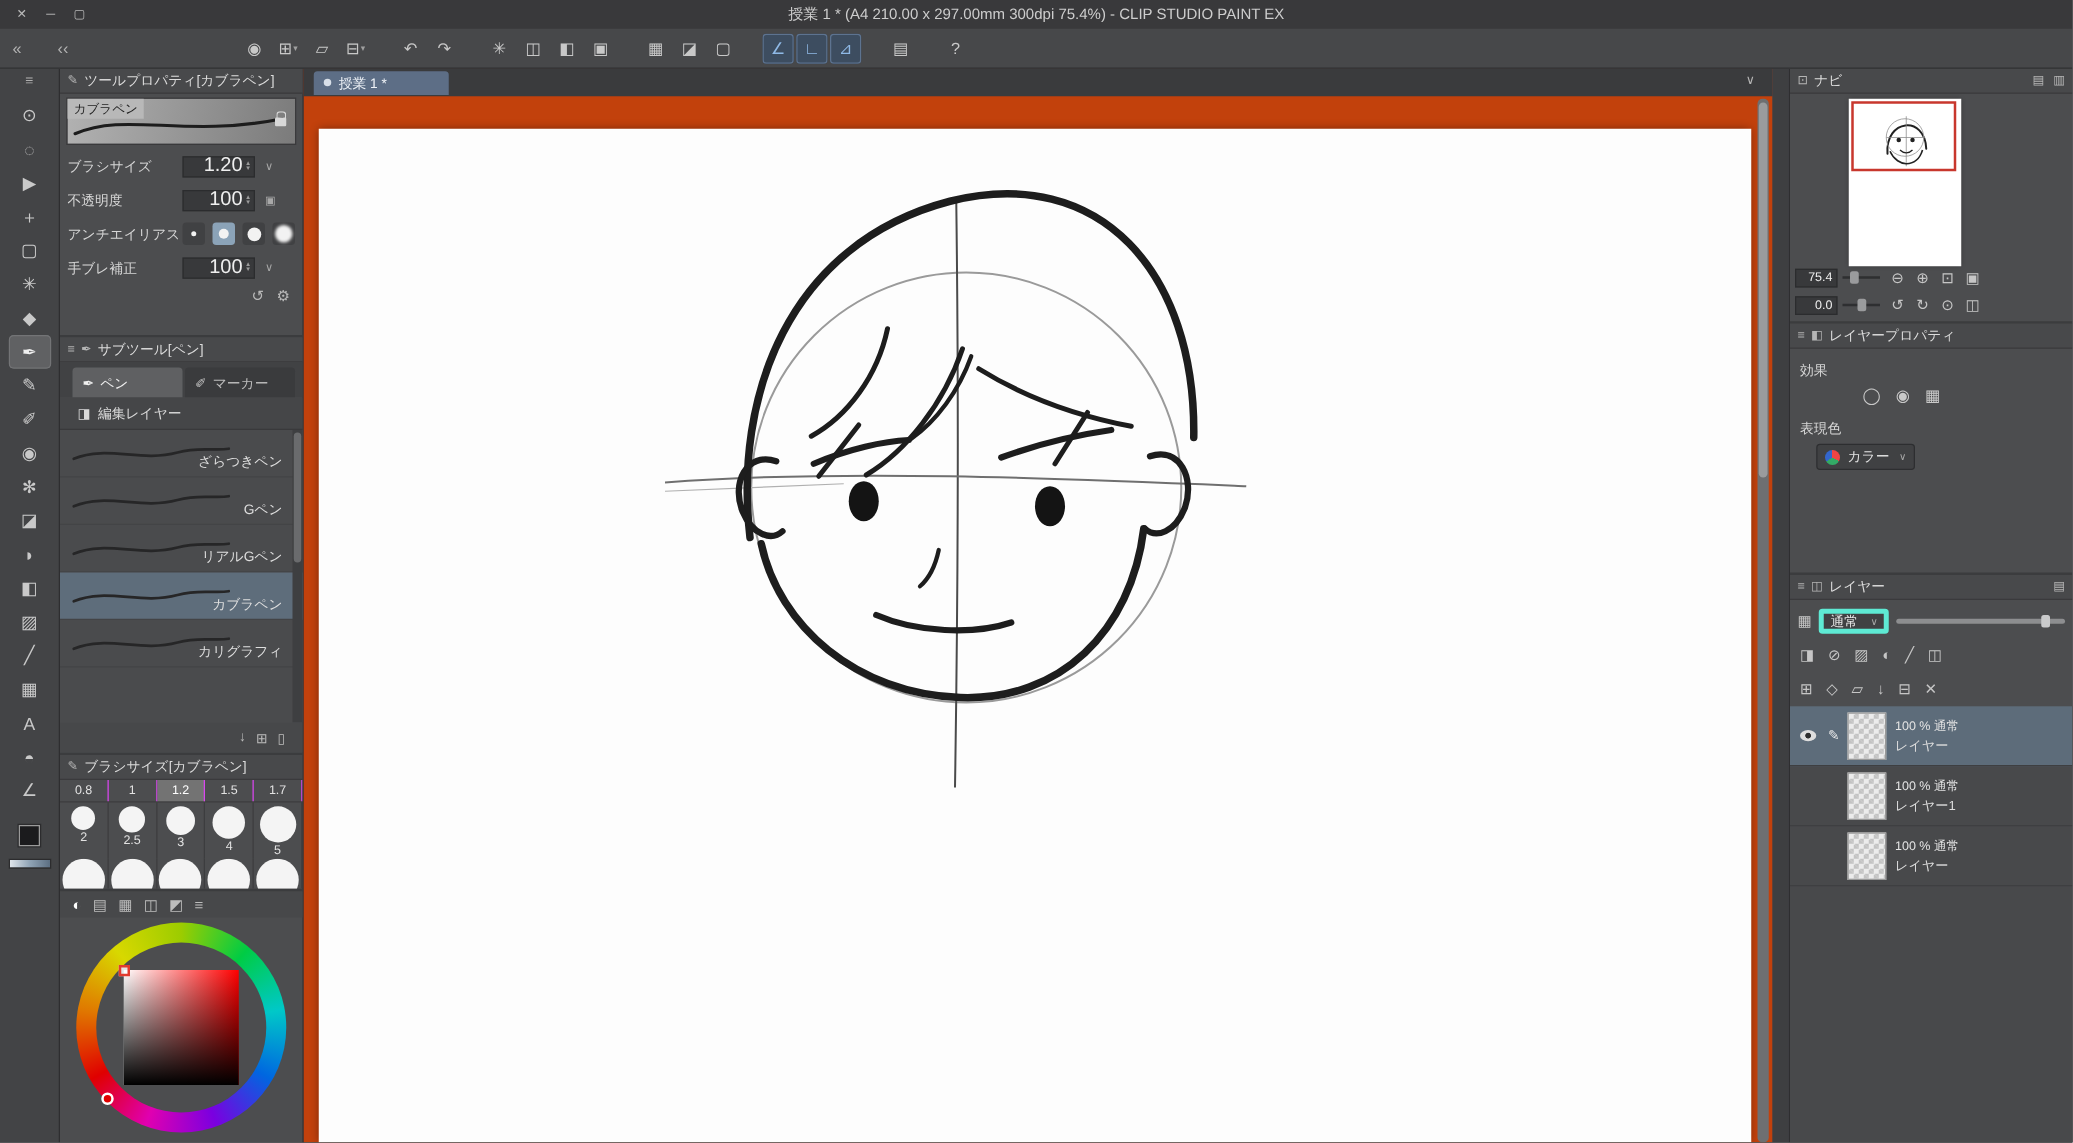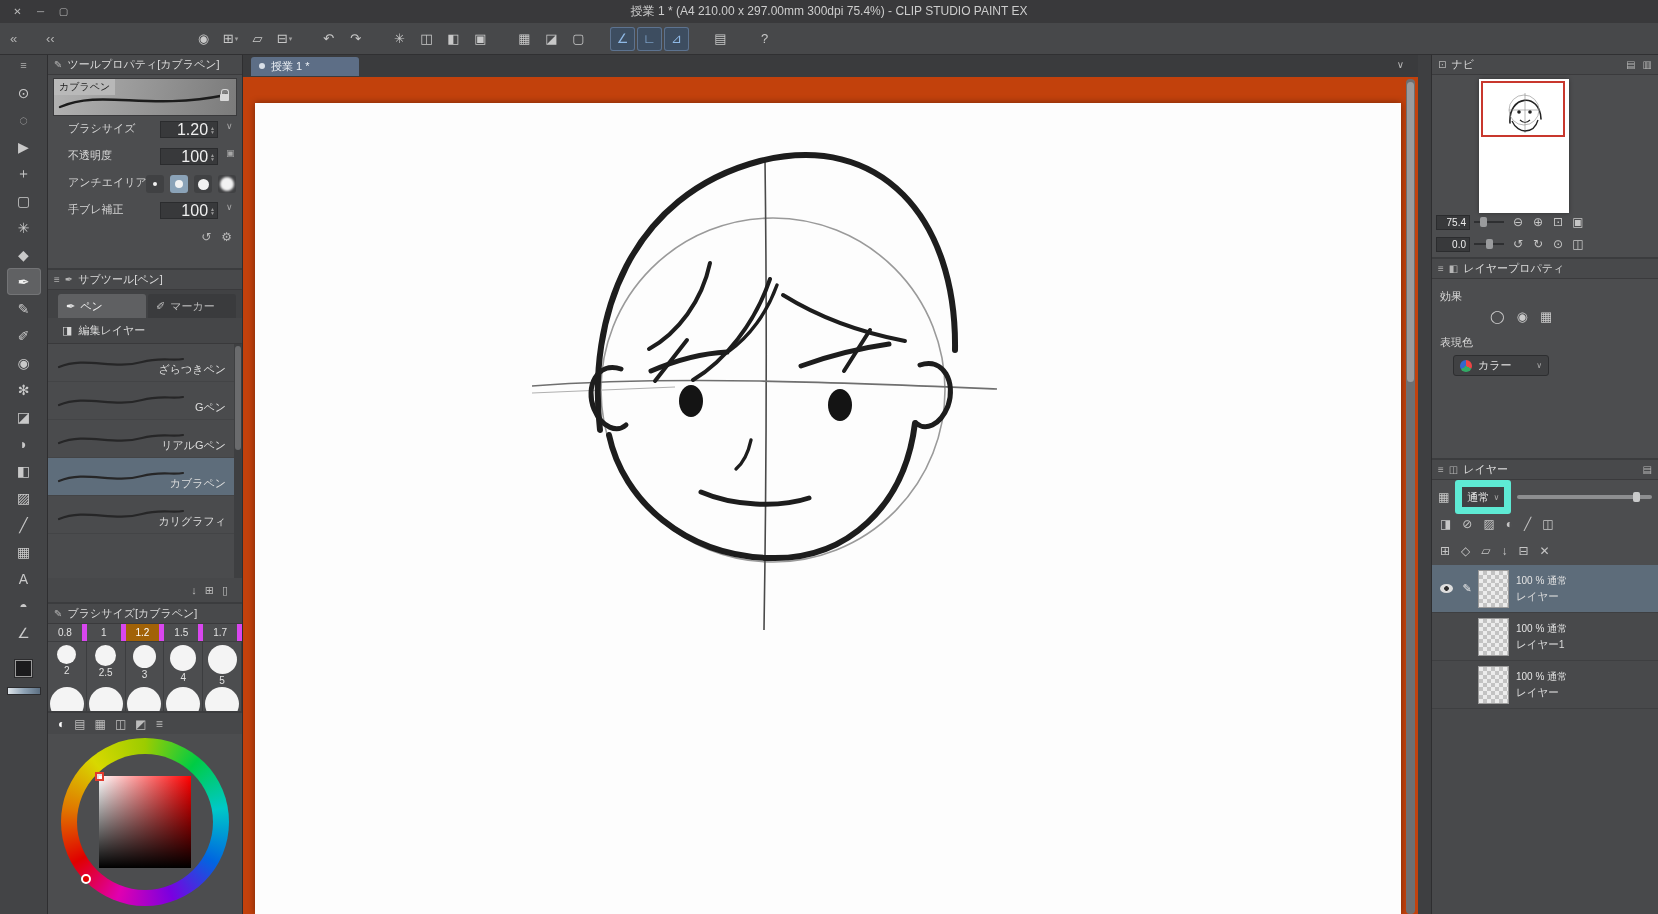--- a/index.html
+++ b/index.html
@@ -39,21 +39,21 @@
 .panel-header{height:20px;display:flex;align-items:center;gap:5px;padding:0 6px;background:#48494b;border-bottom:1px solid #3a3a3c;white-space:nowrap;overflow:hidden}
 .ph-icon{font-size:10px;color:#b5b5b5;flex:0 0 auto}
 .ph-title{font-size:11px;color:#dcdcdc;overflow:hidden;text-overflow:clip;white-space:nowrap}
 
 #tool-property{height:215px;display:flex;flex-direction:column}
 .brush-preview{margin:3px 5px 2px 5px;height:38px;background:linear-gradient(100deg,#b2b2b2,#7b7b7b);position:relative;border:1px solid #3a3a3c}
 .brush-preview svg{position:absolute;left:0;top:6px}
 .brush-preview-label{position:absolute;left:0;top:0;font-size:10px;color:#1f1f1f;background:rgba(186,186,186,.9);padding:1px 5px}
 .lock{position:absolute;right:7px;top:15px;width:9px;height:7px;background:#d8d8d8;border-radius:1px}
 .lock:before{content:"";position:absolute;top:-5px;left:1px;width:6px;height:5px;border:1.5px solid #d8d8d8;border-bottom:none;border-radius:3px 3px 0 0}
-.tp-row{display:flex;align-items:flex-start;height:24px;margin:3px 6px 0 20px}
+.tp-row{display:flex;align-items:center;height:24px;margin:3px 6px 0 6px}
 .tp-label{width:92px;font-size:11px;color:#d6d6d6;overflow:hidden;white-space:nowrap}
 .tp-field{width:58px;height:17px;background:#38393b;border:1px solid #2b2c2e;display:flex;align-items:center;justify-content:flex-end;padding-right:2px;gap:2px}
 .tp-value{color:#efefef;font-size:16px}
 .spin{display:flex;flex-direction:column;line-height:4px;font-size:5px;color:#9a9a9a;font-style:normal}
 .tp-extra{margin-left:8px;color:#a8a8a8;font-size:9px}
 .aa-group{display:flex;gap:6px;align-items:center}
 .aa-btn{width:18px;height:18px;border-radius:3px;display:flex;align-items:center;justify-content:center;background:#404143}
 .aa-btn.selected{background:#8ba3b8}
 .aa-dot{border-radius:50%;background:#f2f2f2}
 .aa-d1{width:4px;height:4px}.aa-d2{width:8px;height:8px}.aa-d3{width:11px;height:11px;filter:blur(.6px)}.aa-d4{width:14px;height:14px;filter:blur(1.2px)}
@@ -68,22 +68,22 @@
 .brush-row{height:38px;display:flex;align-items:center;padding:0 16px 0 8px;border-bottom:1px solid #434446;position:relative}
 .brush-row.selected{background:#5e6d7b}
 .brush-row svg{flex:0 0 auto}
 .brush-name{position:absolute;right:16px;bottom:4px;font-size:11px;color:#dedede}
 .vscroll{position:absolute;right:0;top:0;bottom:0;width:8px;background:#3e3f41}
 .vscroll .thumb{position:absolute;left:1px;right:1px;border-radius:3px;background:#6a6b6d}
 .subtool-footer{height:24px;display:flex;align-items:center;justify-content:flex-end;gap:8px;padding:0 14px;color:#bcbcbc;font-size:11px;background:#47484a}
 
 #brush-size-panel{height:109px;display:flex;flex-direction:column;overflow:hidden}
 .bs-row1{display:flex;height:18px;border-bottom:1px solid #3c3d3f}
-.bs-cell1{flex:1;display:flex;align-items:center;justify-content:center;font-size:10px;color:#e2e2e2;border-right:5px solid #d946ef}
-.bs-cell1.selected{background:#a16207;color:#fff}
+.bs-cell1{flex:1;display:flex;align-items:center;justify-content:center;font-size:10px;color:#e2e2e2;border-right:1px solid #d946ef}
+.bs-cell1.selected{background:#737373;color:#fff}
 .bs-row2{display:flex;height:46px}
 .bs-cell2{flex:1;display:flex;flex-direction:column;align-items:center;justify-content:flex-start;padding-top:3px;border-right:1px solid #3c3d3f;font-size:10px;color:#e2e2e2;gap:1px}
 .bs-circle{background:#f4f4f4;border-radius:50%}
 .c19{width:19px;height:19px}.c21{width:21px;height:21px}.c23{width:23px;height:23px}.c26{width:26px;height:26px}.c29{width:29px;height:29px}
 .bs-row3{display:flex;height:24px;overflow:hidden}
 .bs-cell3{flex:1;display:flex;justify-content:center;border-right:1px solid #3c3d3f}
 .c34{width:34px;height:34px;flex:0 0 auto}
 
 #color-tabs{height:21px;display:flex;align-items:center;gap:9px;padding:0 10px;background:#47484a}
 .ct-icon{font-size:12px;color:#bdbdbd}
@@ -119,27 +119,27 @@
 .nav-row{position:absolute;left:4px;right:4px;height:18px;display:flex;align-items:center;gap:4px}
 .nav-val{width:34px;height:15px;background:#38393b;border:1px solid #2b2c2e;color:#efefef;font-size:10px;display:flex;align-items:center;justify-content:flex-end;padding-right:3px}
 .mini-slider{width:30px;height:12px;position:relative}
 .mini-slider:before{content:"";position:absolute;left:0;right:0;top:5px;height:2px;background:#2e2f31}
 .mini-slider .sl-thumb{position:absolute;top:1px;width:7px;height:10px;background:#9a9b9d;border-radius:2px}
 .nav-btn{width:20px;text-align:center;color:#c6c6c6;font-size:12px}
 
 #layer-property{top:204px;height:201px;border-bottom:2px solid #3b3c3e}
 .lp-label{position:absolute;left:8px;font-size:11px;color:#d6d6d6}
 .fx-row{position:absolute;left:58px;display:flex;gap:12px;color:#c9c9c9;font-size:13px}
-.color-dd{position:absolute;left:21px;top:96px;width:96px;height:21px;background:#404143;border:1px solid #2d2e30;border-radius:3px;display:flex;align-items:center;gap:6px;padding:0 6px;font-size:11px;color:#e2e2e2}
+.color-dd{position:absolute;left:21px;top:96px;width:79px;height:21px;background:#404143;border:1px solid #2d2e30;border-radius:3px;display:flex;align-items:center;gap:6px;padding:0 6px;font-size:11px;color:#e2e2e2}
 .tri-dots{width:12px;height:12px;border-radius:50%;background:conic-gradient(#e44 0 33%,#3a6 33% 66%,#36c 66% 100%)}
 .dd-arrow{margin-left:auto;font-size:8px;color:#a8a8a8}
 
 #layers-panel{top:405px;bottom:0}
 .blend-row{position:absolute;left:0;right:0;top:25px;height:24px;display:flex;align-items:center;gap:6px;padding:0 6px}
-.blend-dd{width:56px;height:34px;background:#404143;border:7px solid #5eead4;border-radius:3px;display:flex;align-items:center;padding:0 5px;gap:4px;font-size:11px;color:#e6e6e6}
+.blend-dd{width:56px;height:20px;background:#404143;border:4px solid #5eead4;border-radius:3px;display:flex;align-items:center;padding:0 5px;gap:4px;font-size:11px;color:#e6e6e6}
 .opacity-slider{flex:1;height:12px;position:relative}
 .opacity-slider:before{content:"";position:absolute;left:0;right:0;top:4px;height:4px;background:#8d8e90;border-radius:2px}
 .opacity-slider .sl-thumb{position:absolute;right:12px;top:1px;width:7px;height:10px;background:#c9cacb;border-radius:2px}
 .icon-row{position:absolute;left:0;right:0;display:flex;align-items:center;gap:11px;padding:0 8px;color:#c6c6c6;font-size:12px;height:24px}
 #layer-list{position:absolute;left:0;right:0;top:105px;bottom:0;background:#48494b}
 .layer-item{height:48px;display:flex;align-items:center;padding:0 4px;border-bottom:1px solid #3e3f41;gap:3px}
 .layer-item.selected{background:#5d6c7a}
 .eye-cell{width:20px;height:30px;display:flex;align-items:center;justify-content:center}
 .eye{display:none;width:13px;height:9px;border-radius:50%;background:radial-gradient(circle at 50% 50%,#2e2e2e 2px,#dedede 2.6px)}
 .eye-cell.on .eye{display:block}

